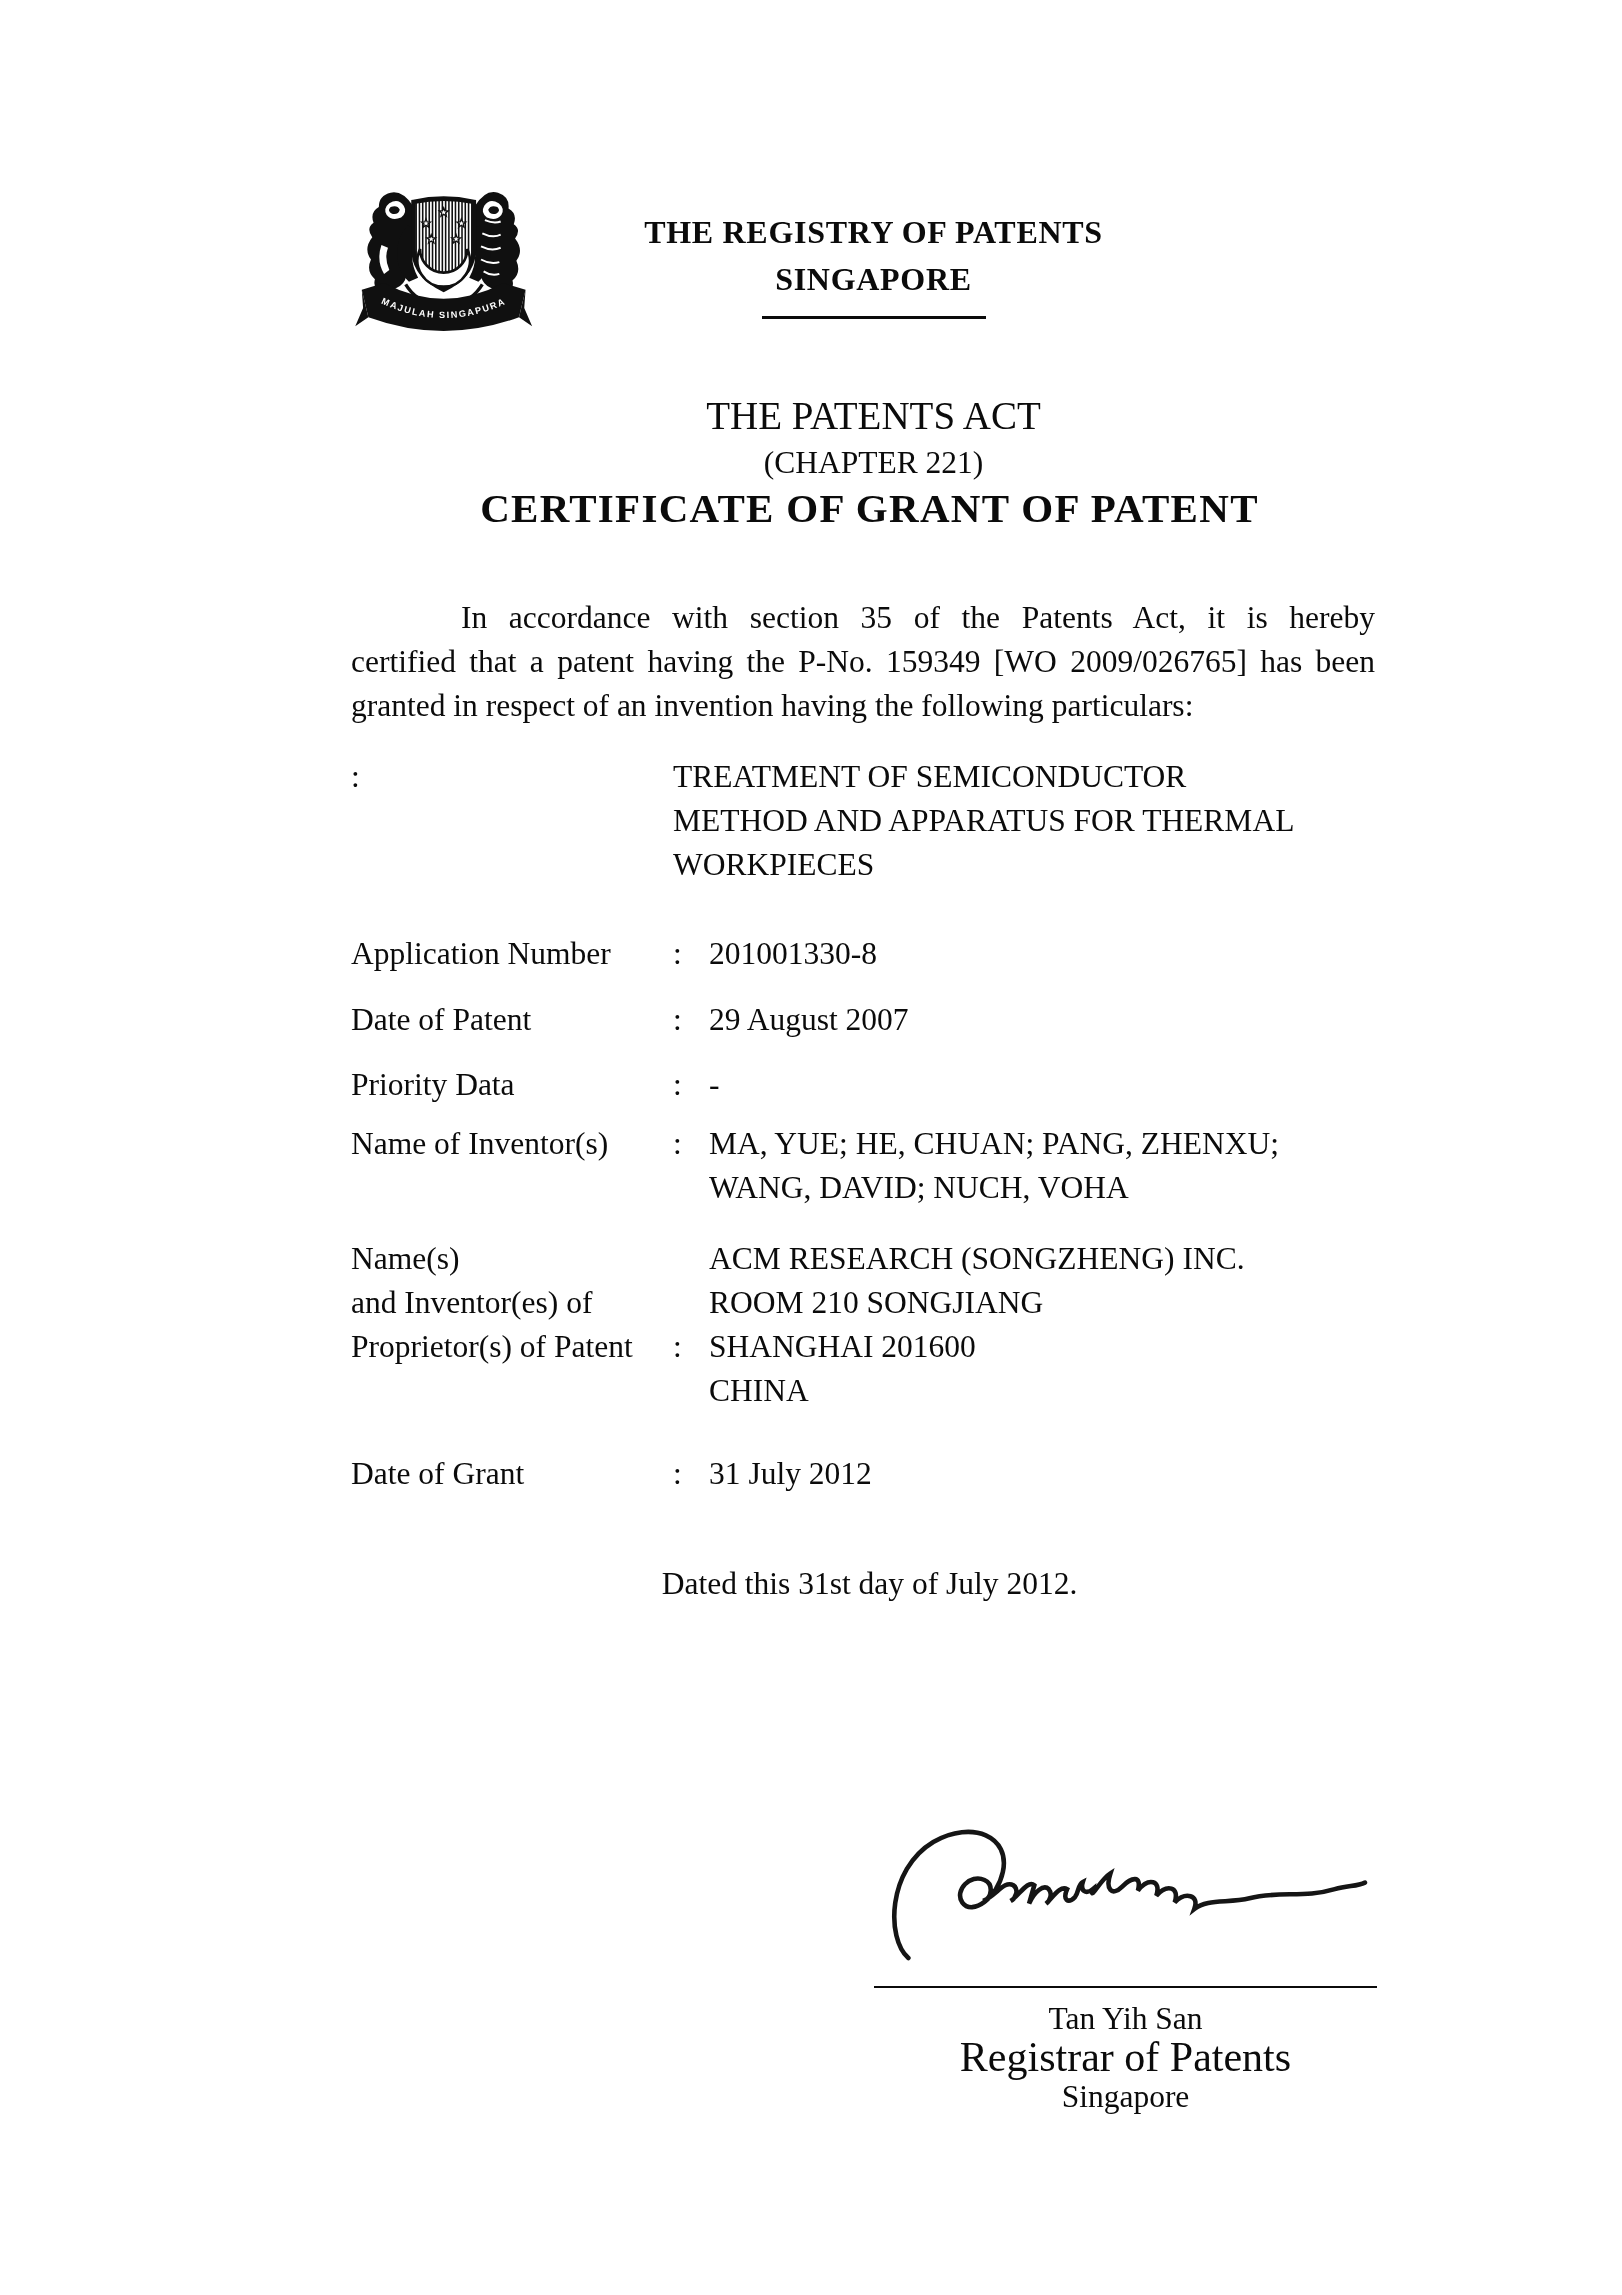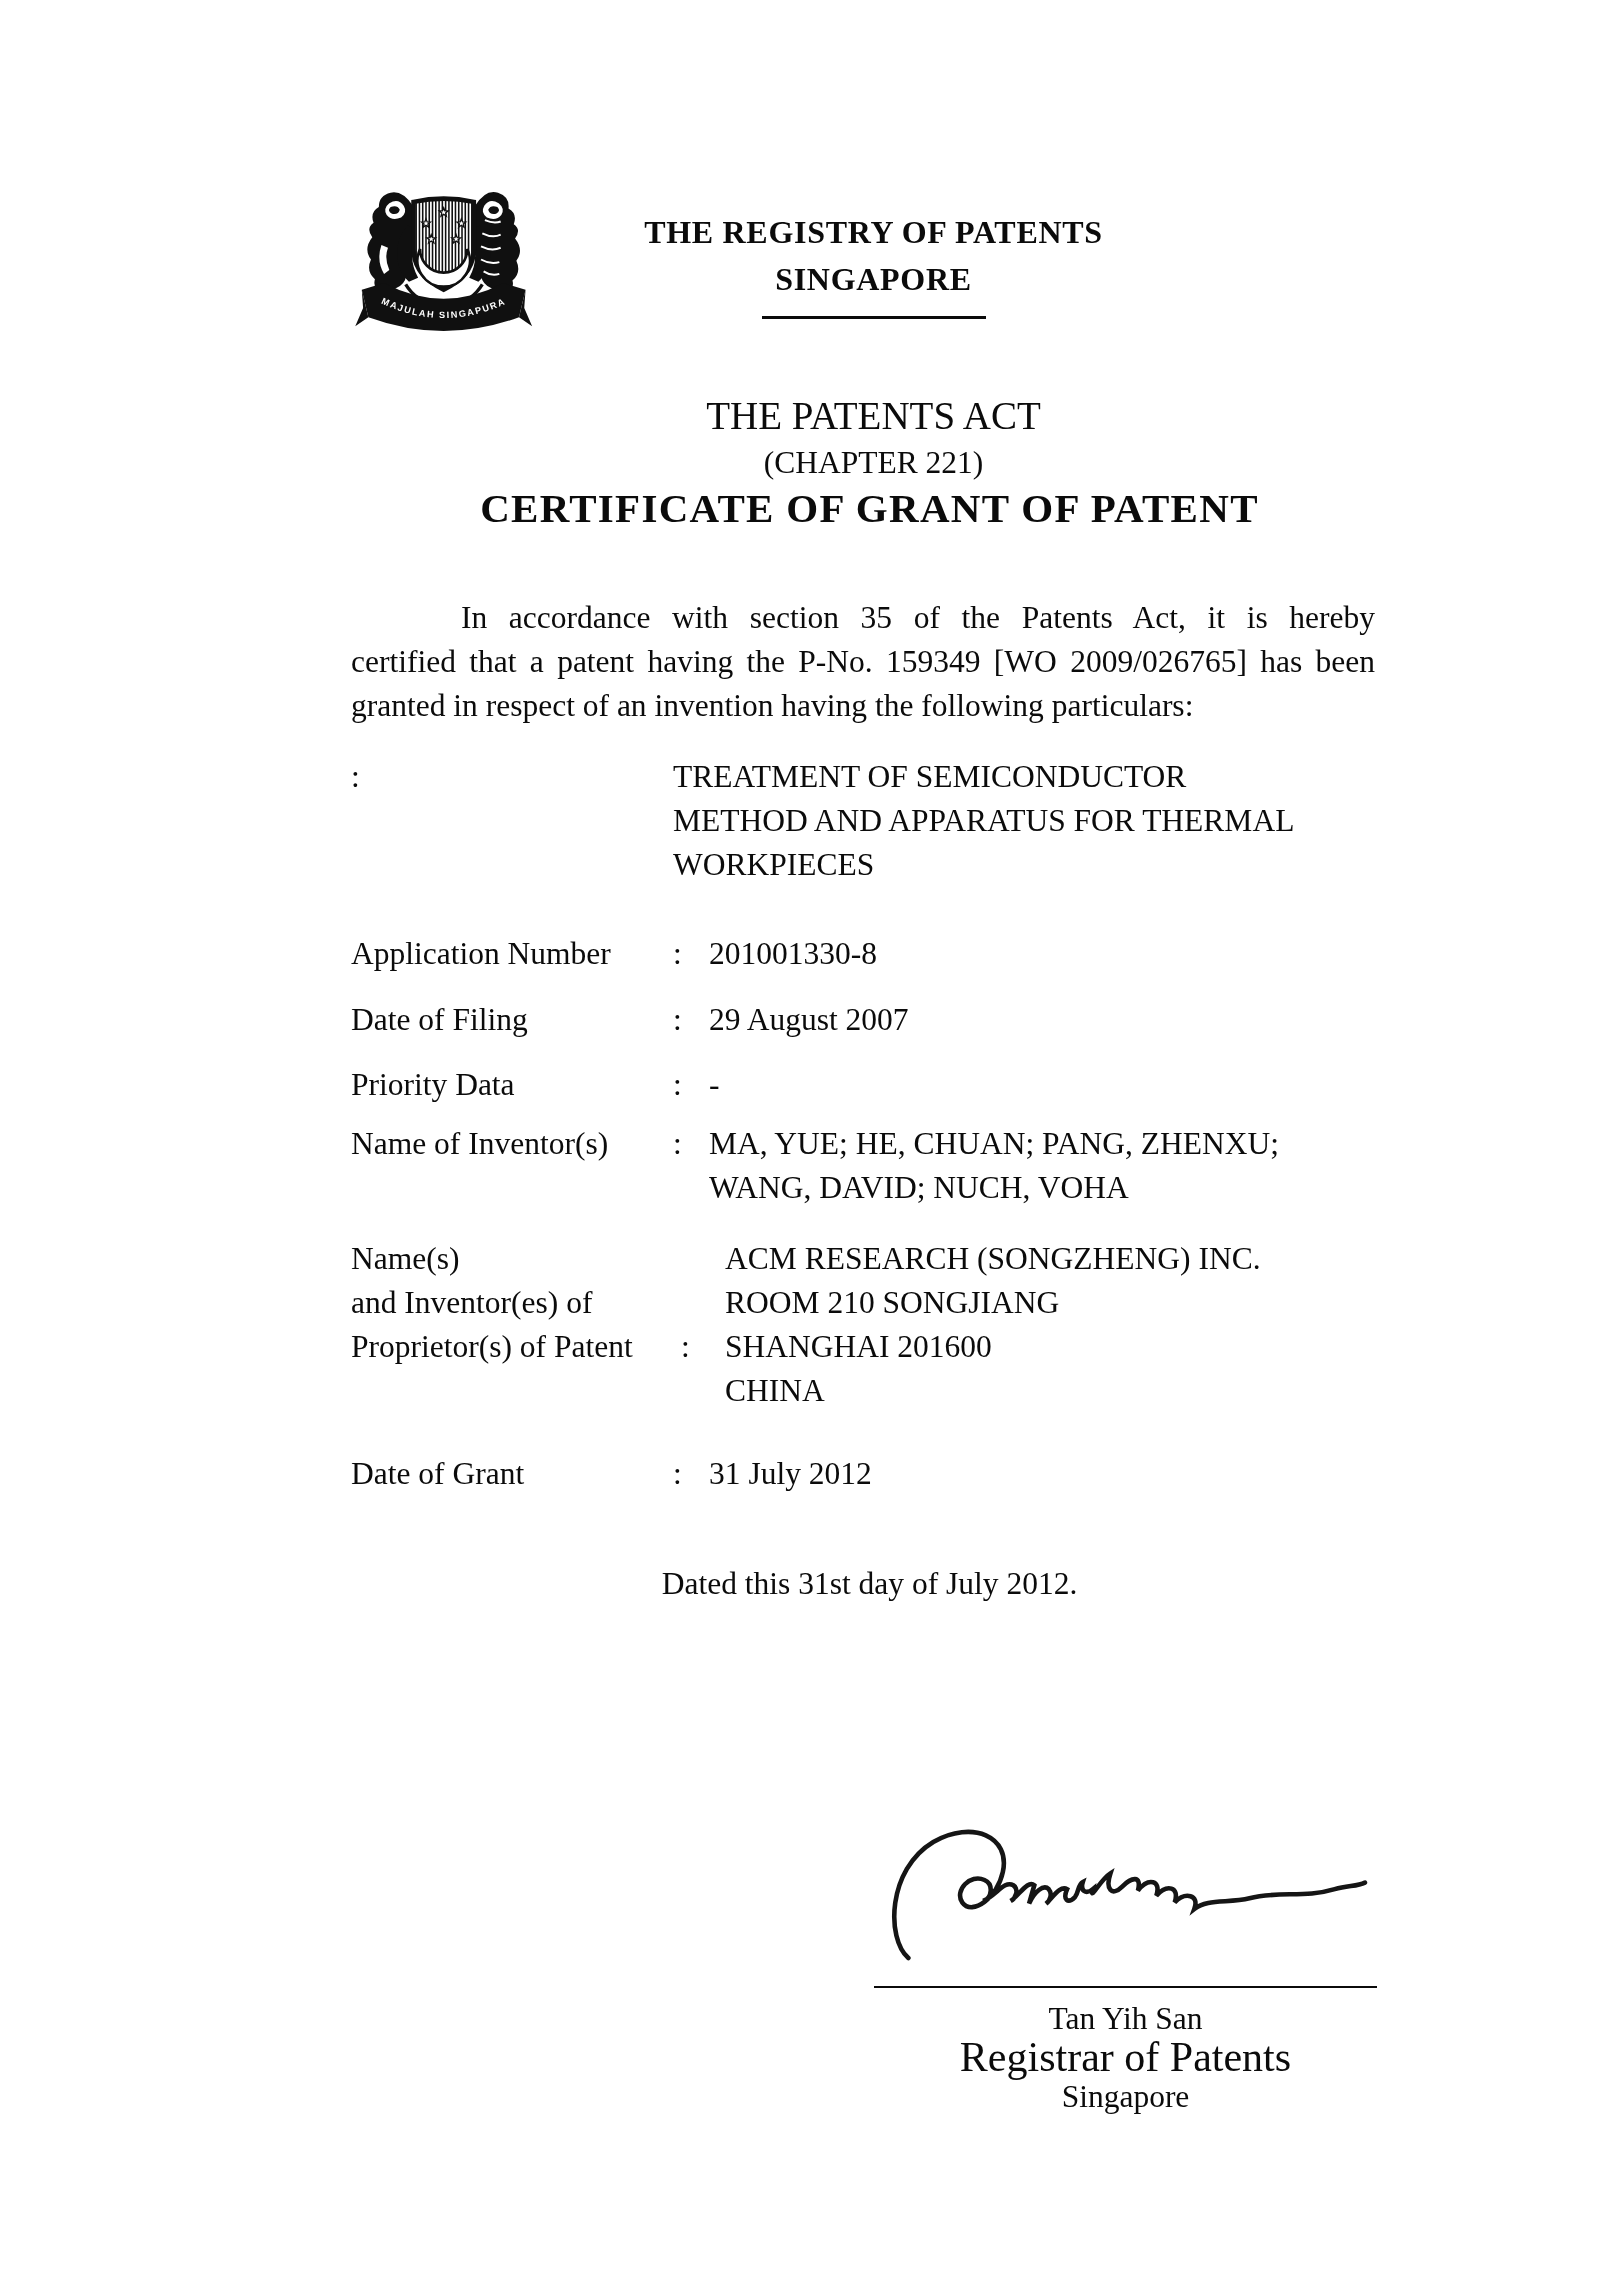--- a/index.html
+++ b/index.html
@@ -29,21 +29,21 @@
   .intro{position:absolute;left:351px;top:596px;width:1024px;font-size:31.5px;line-height:44px;}
   .intro > div{text-align:justify;text-align-last:justify;}
   .intro > div:first-child{text-indent:110px;}
   .intro > div:last-child{text-align-last:left;}
   
   .fields{position:absolute;left:351px;top:755px;width:1027px;}
   .field-row{display:grid;grid-template-columns:322px 36px 1fr;font-size:31.5px;line-height:44px;margin-bottom:21.7px;}
   .field-row:nth-child(1){margin-bottom:45px;}
   .field-row:nth-child(4){margin-bottom:15px;}
   .field-row:nth-child(5){margin-bottom:27px;}
-  .field-row:nth-child(6){margin-bottom:39px;gap:8px;}
+  .field-row:nth-child(6){margin-bottom:39px;}
   .lines > div{min-height:44px;white-space:nowrap;}
   
   .dated-line{position:absolute;left:58px;top:1566px;width:1623px;text-align:center;font-size:31.5px;}
   
   .sig-block{position:absolute;left:874px;top:1817px;width:503px;text-align:center;}
   .sig-svg{display:block;width:503px;height:164px;}
   .sig-rule{border:0;border-top:2.6px solid #0b0b0b;margin:5.3px 0 0 0;width:100%;}
   .sig-name{font-size:31.5px;line-height:39px;margin-top:10.5px;}
   .sig-role{font-size:42px;line-height:39px;}
   .sig-place{font-size:31.5px;line-height:39px;}
@@ -157,21 +157,21 @@
       <div class="lines">
           <div>:</div>
         </div>
       <div class="lines">
           <div>201001330-8</div>
         </div>
     </div>
 
     <div class="field-row">
       <div class="lines">
-          <div>Date of Filing</div>
+          <div>Date of Patent</div>
         </div>
       <div class="lines">
           <div>:</div>
         </div>
       <div class="lines">
           <div>29 August 2007</div>
         </div>
     </div>
 
     <div class="field-row">

